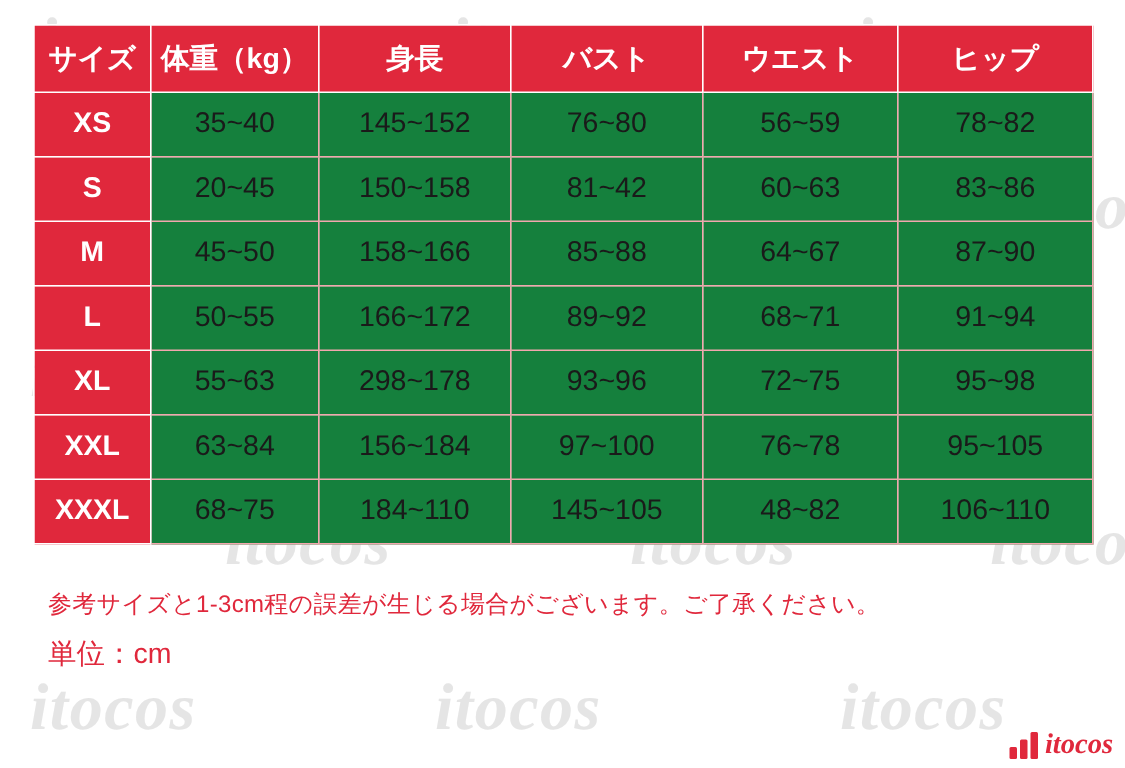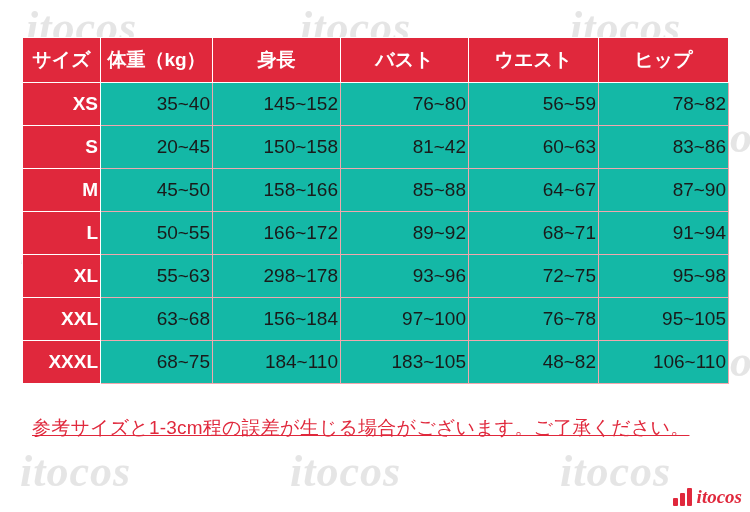--- a/index.html
+++ b/index.html
@@ -28,77 +28,75 @@
     font-weight: bold;
     font-style: italic;
     color: rgba(225, 225, 225, 0.85);
     white-space: nowrap;
     letter-spacing: 1px;
   }
 
   #page {
     position: relative;
     z-index: 1;
-    padding: 37px 22px 0 22px;
+    padding: 16px 22px 0 22px;
     box-sizing: border-box;
   }
 
   table.size-table {
     border-collapse: collapse;
     width: 706px;
     table-layout: fixed;
   }
   table.size-table th,
   table.size-table td {
     border: 1px solid #ffffff;
     text-align: center;
     font-size: 19px;
     color: #1a1a1a;
     height: 42px;
     padding: 0 2px;
-    background: #14b8a6;
+    background: #15803d;
     white-space: nowrap;
   }
   table.size-table thead th {
     background: #e0283c;
     color: #ffffff;
     font-weight: bold;
     font-size: 19px;
     height: 44px;
   }
   table.size-table tbody td.size-label {
     background: #e0283c;
     color: #ffffff;
     font-weight: bold;
   }
   table.size-table tbody tr td {
     border: 1px solid #f2a7ae;
-    text-align: right;
   }
   table.size-table tbody tr td.size-label {
     border: 1px solid #ffffff;
   }
 
   col.c0 { width: 78px; }
   col.c1 { width: 112px; }
   col.c2 { width: 128px; }
   col.c3 { width: 128px; }
   col.c4 { width: 130px; }
   col.c5 { width: 130px; }
 
   .notes {
     margin-top: 26px;
     margin-left: 10px;
   }
   .note-line {
     color: #e0283c;
-    font-size: 19px;
+    font-size: 16px;
     line-height: 1.9;
     letter-spacing: 0.2px;
-    text-decoration: underline;
   }
   .note-unit {
     color: #e0283c;
     font-size: 19px;
     line-height: 1.9;
   }
 
   
   #brand-logo {
     position: absolute;
@@ -211,39 +209,40 @@
       <tr>
         <td class="size-label">XL</td>
         <td>55~63</td>
         <td>298~178</td>
         <td>93~96</td>
         <td>72~75</td>
         <td>95~98</td>
       </tr>
       <tr>
         <td class="size-label">XXL</td>
-        <td>63~68</td>
+        <td>63~84</td>
         <td>156~184</td>
         <td>97~100</td>
         <td>76~78</td>
         <td>95~105</td>
       </tr>
       <tr>
         <td class="size-label">XXXL</td>
         <td>68~75</td>
         <td>184~110</td>
-        <td>183~105</td>
+        <td>145~105</td>
         <td>48~82</td>
         <td>106~110</td>
       </tr>
     </tbody>
   </table>
 
   <div class="notes">
     <div class="note-line">参考サイズと1-3cm程の誤差が生じる場合がございます。ご了承ください。</div>
+    <div class="note-unit">単位：cm</div>
   </div>
 
 </div>
 
 <div id="brand-logo">
   <span class="bars">
     <i class="b1"></i>
       <i class="b2"></i>
       <i class="b3"></i>
   </span>

